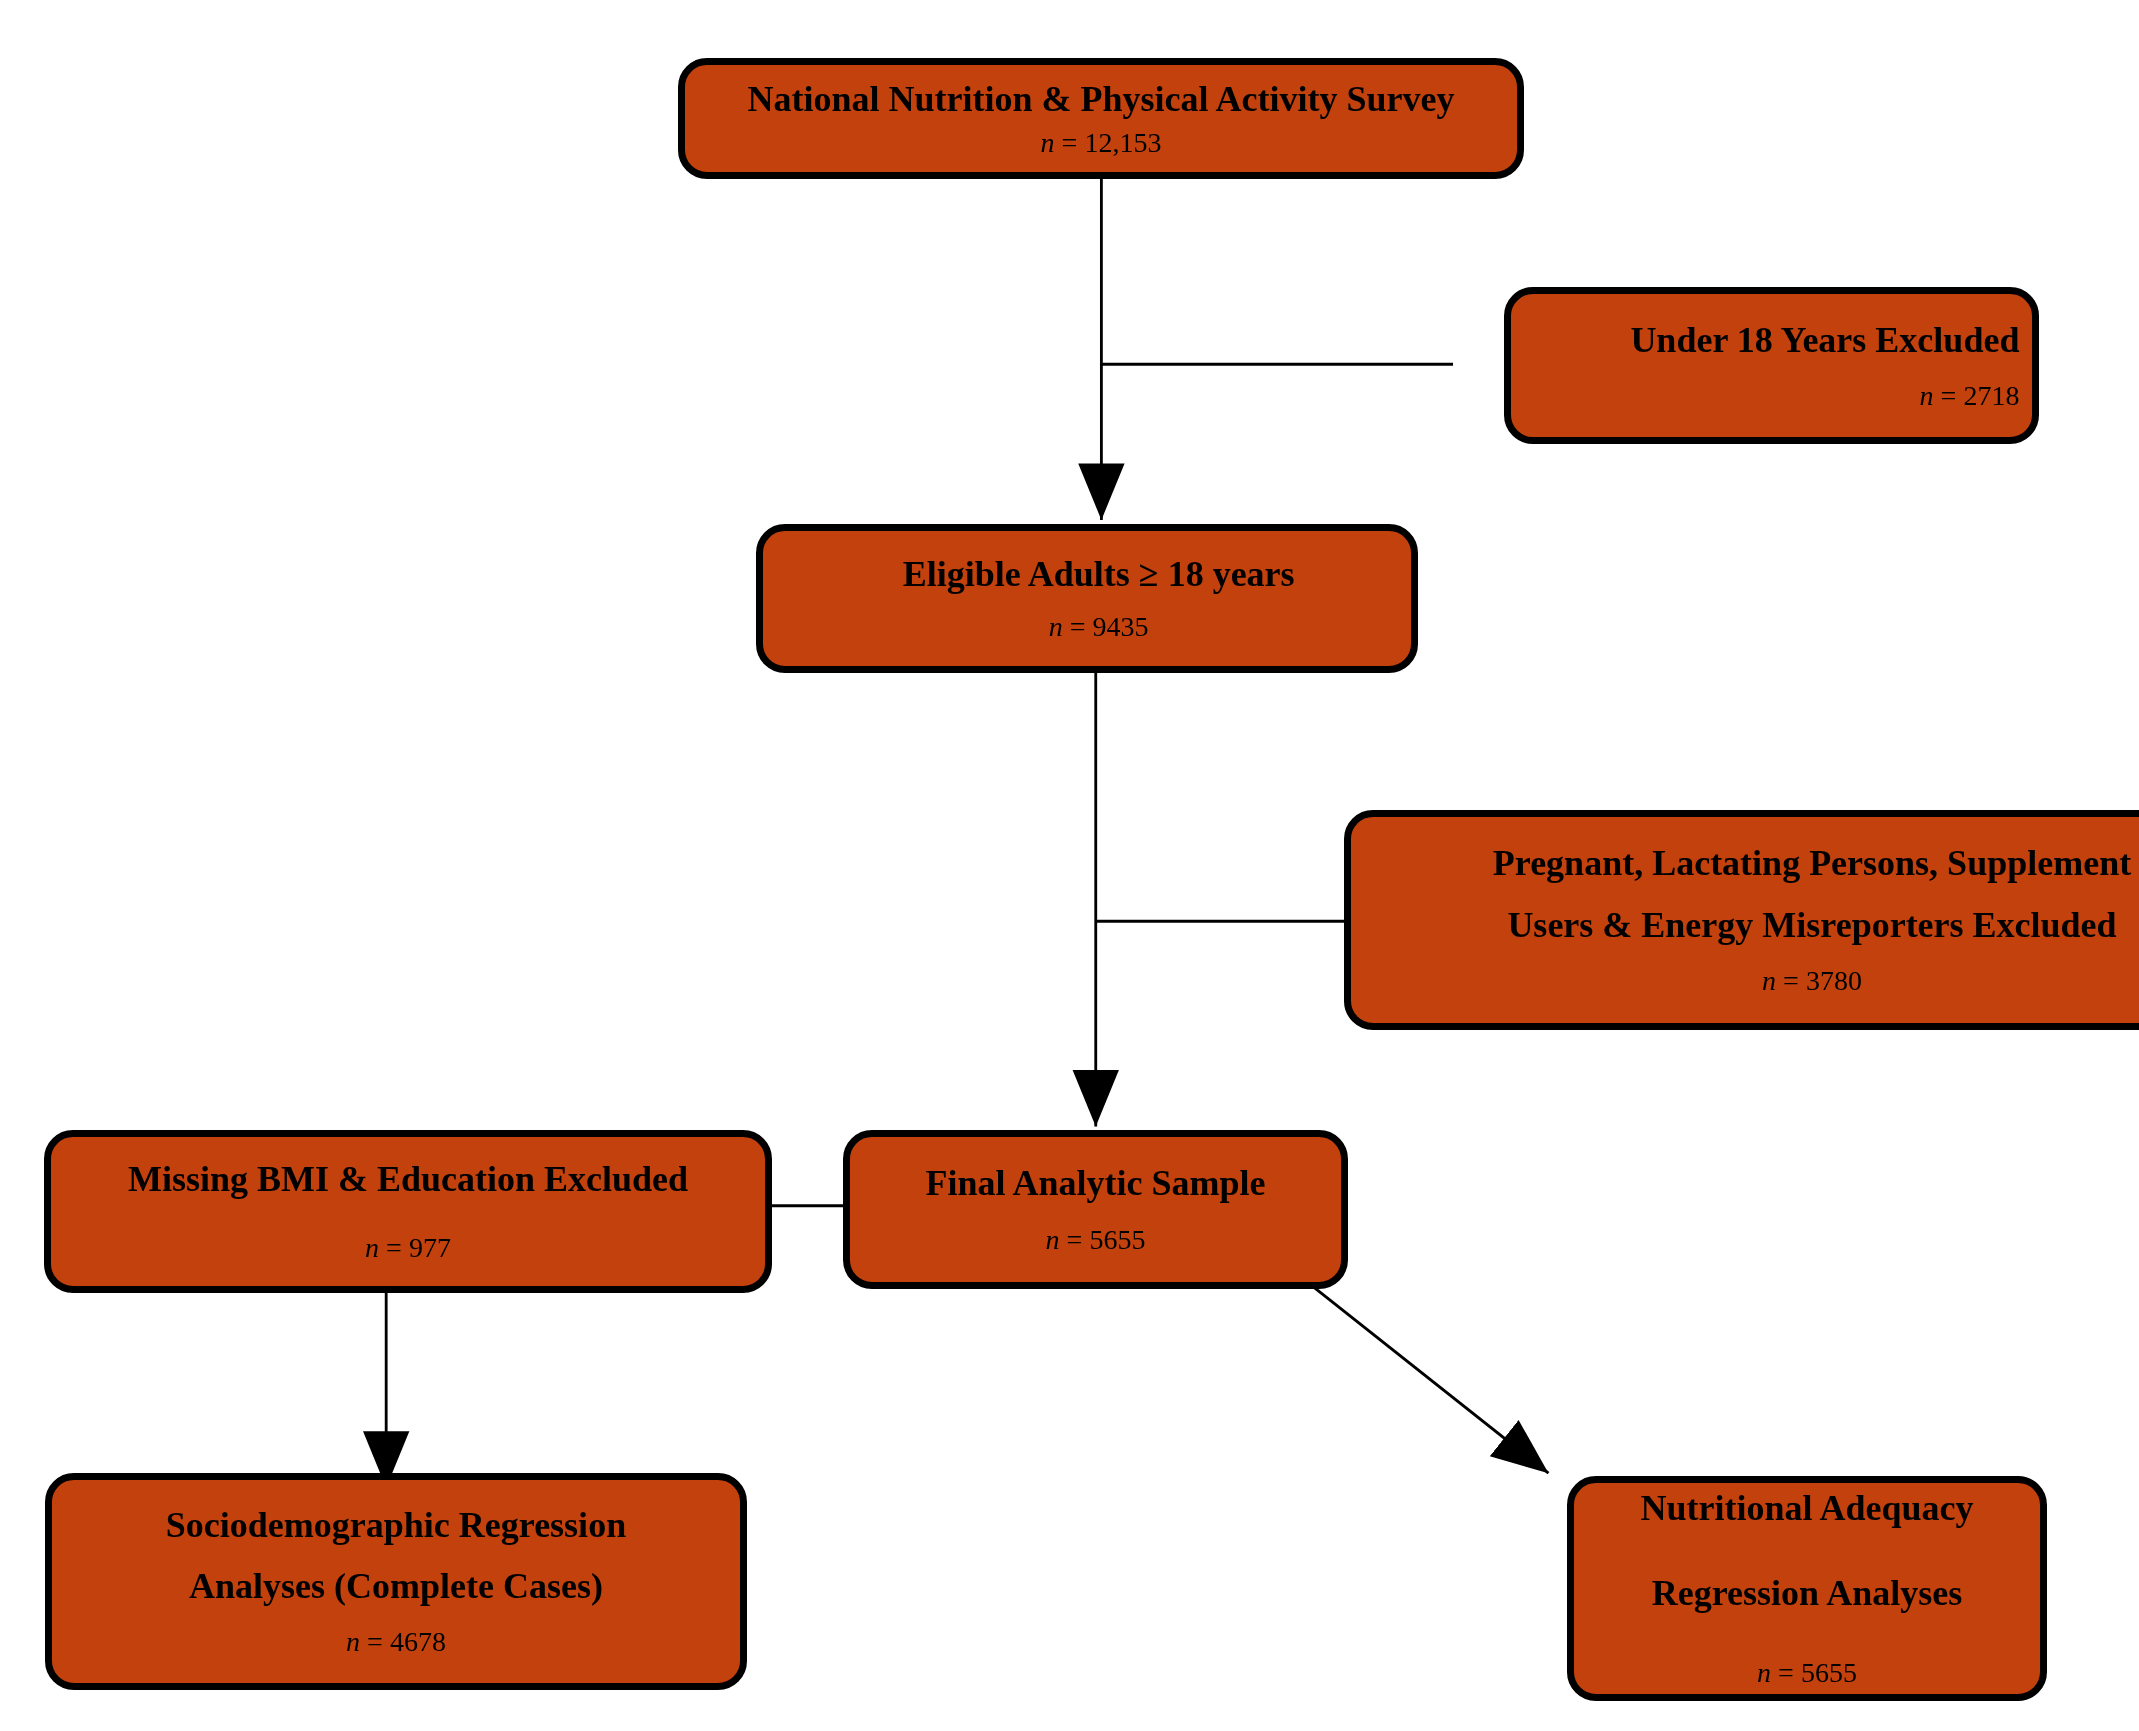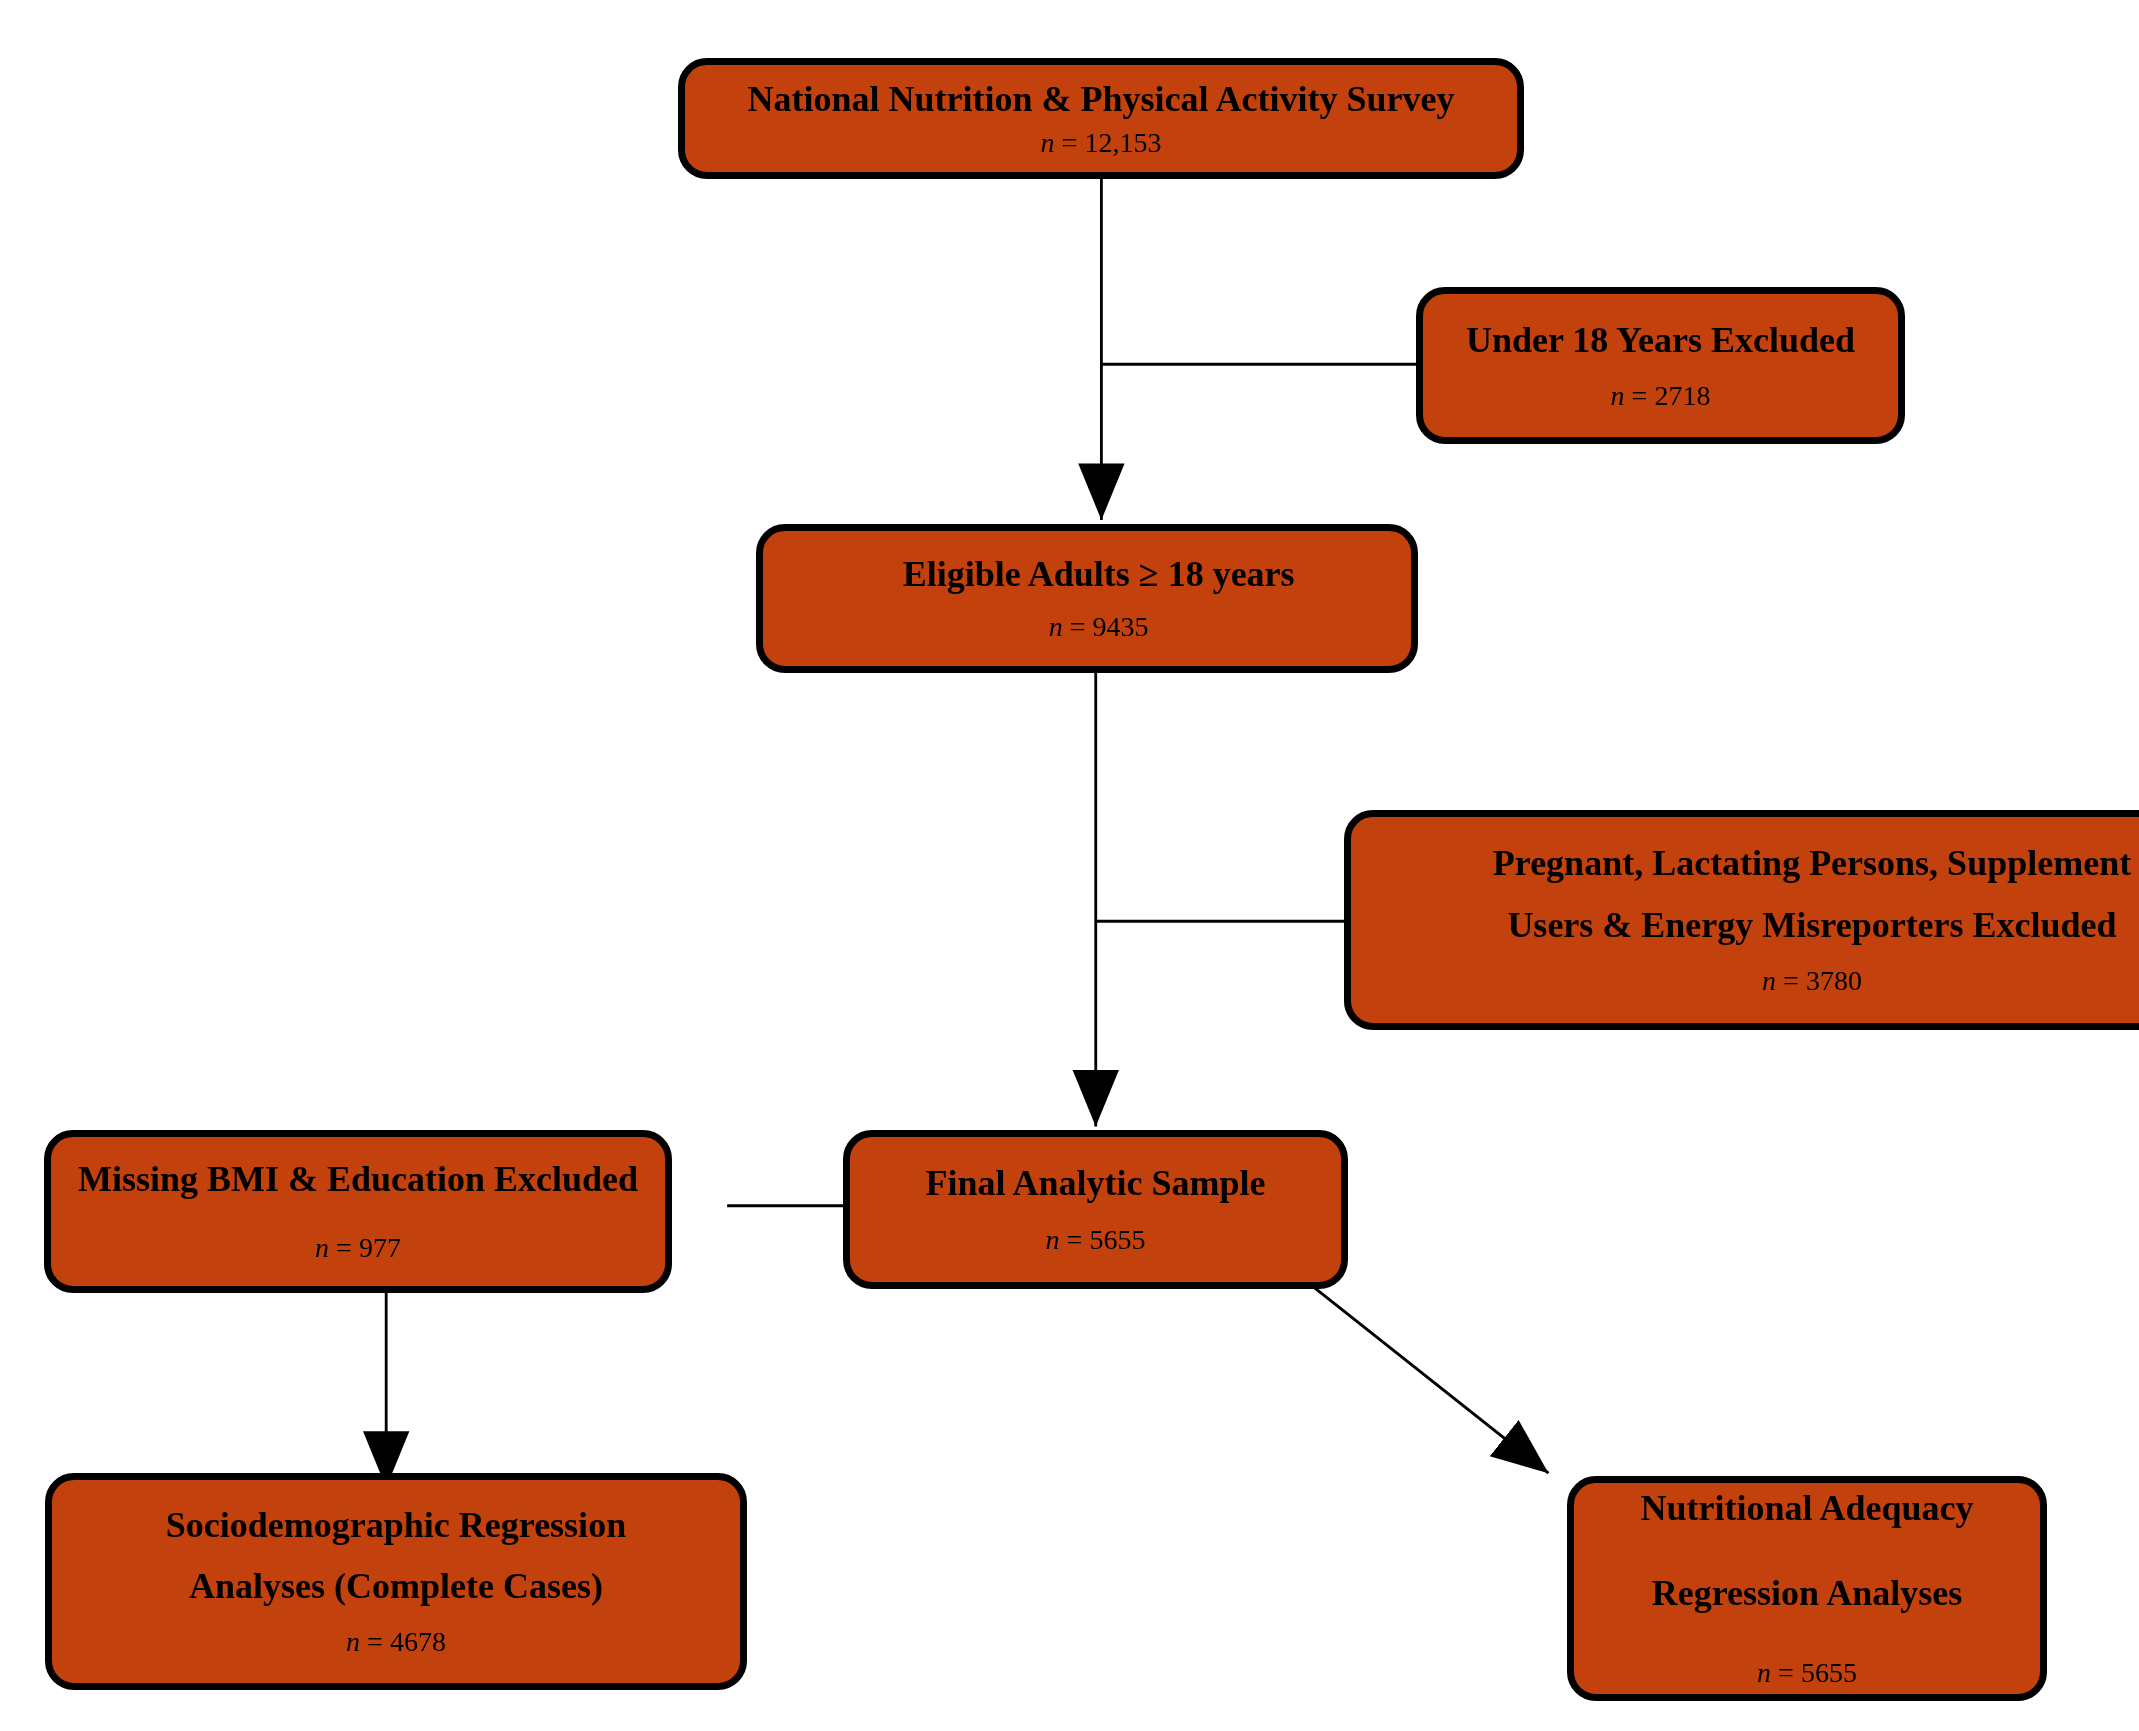--- a/index.html
+++ b/index.html
@@ -38,24 +38,24 @@
     white-space: nowrap;
   }
   .box .nline {
     font-size: 28px;
     line-height: 1.1;
     white-space: nowrap;
   }
   .nv { font-style: italic; }
 
   #box-survey      { left: 678px; top:   58px; width: 846px; height: 121px; }
-  #box-under18     { left: 1416px; top:  287px; width:  489px; height: 157px; }
+  #box-under18     { left: 1504px; top:  287px; width:  535px; height: 157px; align-items: flex-end; }
   #box-eligible    { left: 756px; top:  524px; width: 662px; height: 149px; padding-left: 36px; }
   #box-pregnant    { left: 1344px; top: 810px; width: 936px; height: 220px; }
-  #box-missing     { left:   44px; top: 1130px; width: 628px; height: 163px; gap: 17px; }
+  #box-missing     { left:   44px; top: 1130px; width: 728px; height: 163px; gap: 17px; }
   #box-final       { left: 843px; top: 1130px; width:  505px; height: 159px; }
   #box-socio       { left:   45px; top: 1473px; width: 702px; height: 217px; }
   #box-nutritional { left: 1567px; top: 1476px; width:  480px; height: 225px; gap: 44px; }
 </style>
 </head>
 <body>
 
 <div id="canvas">
 
   <svg class="connectors" viewBox="0 0 3408 2758" xmlns="http://www.w3.org/2000/svg">

